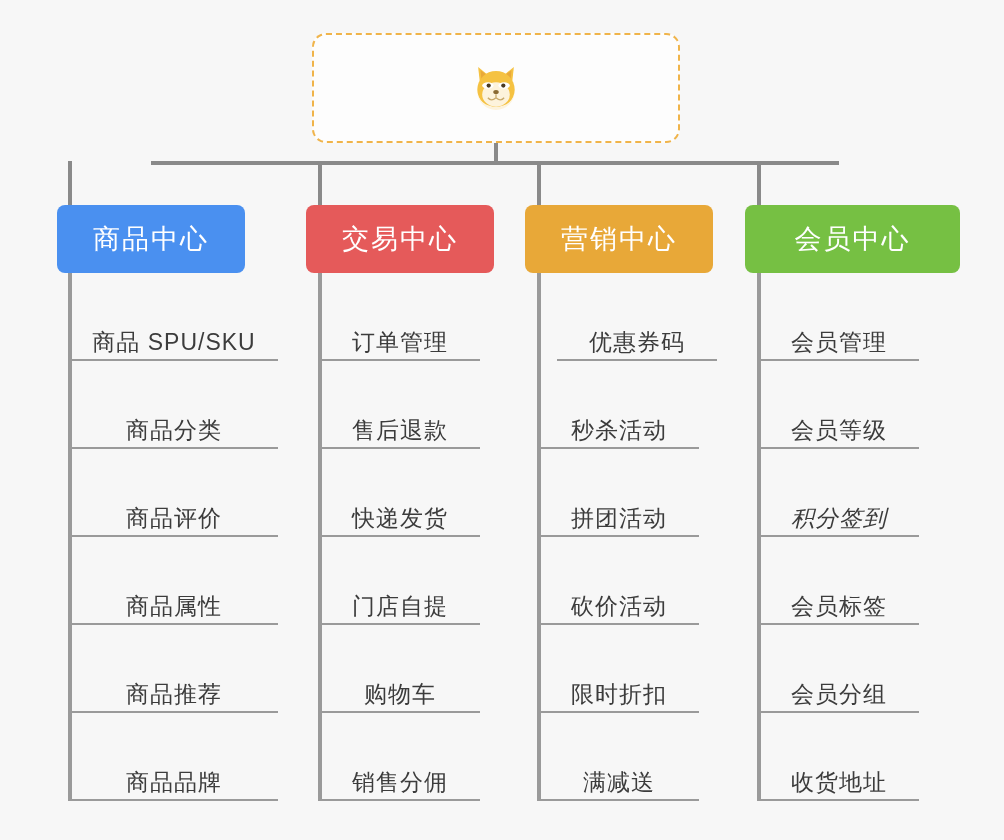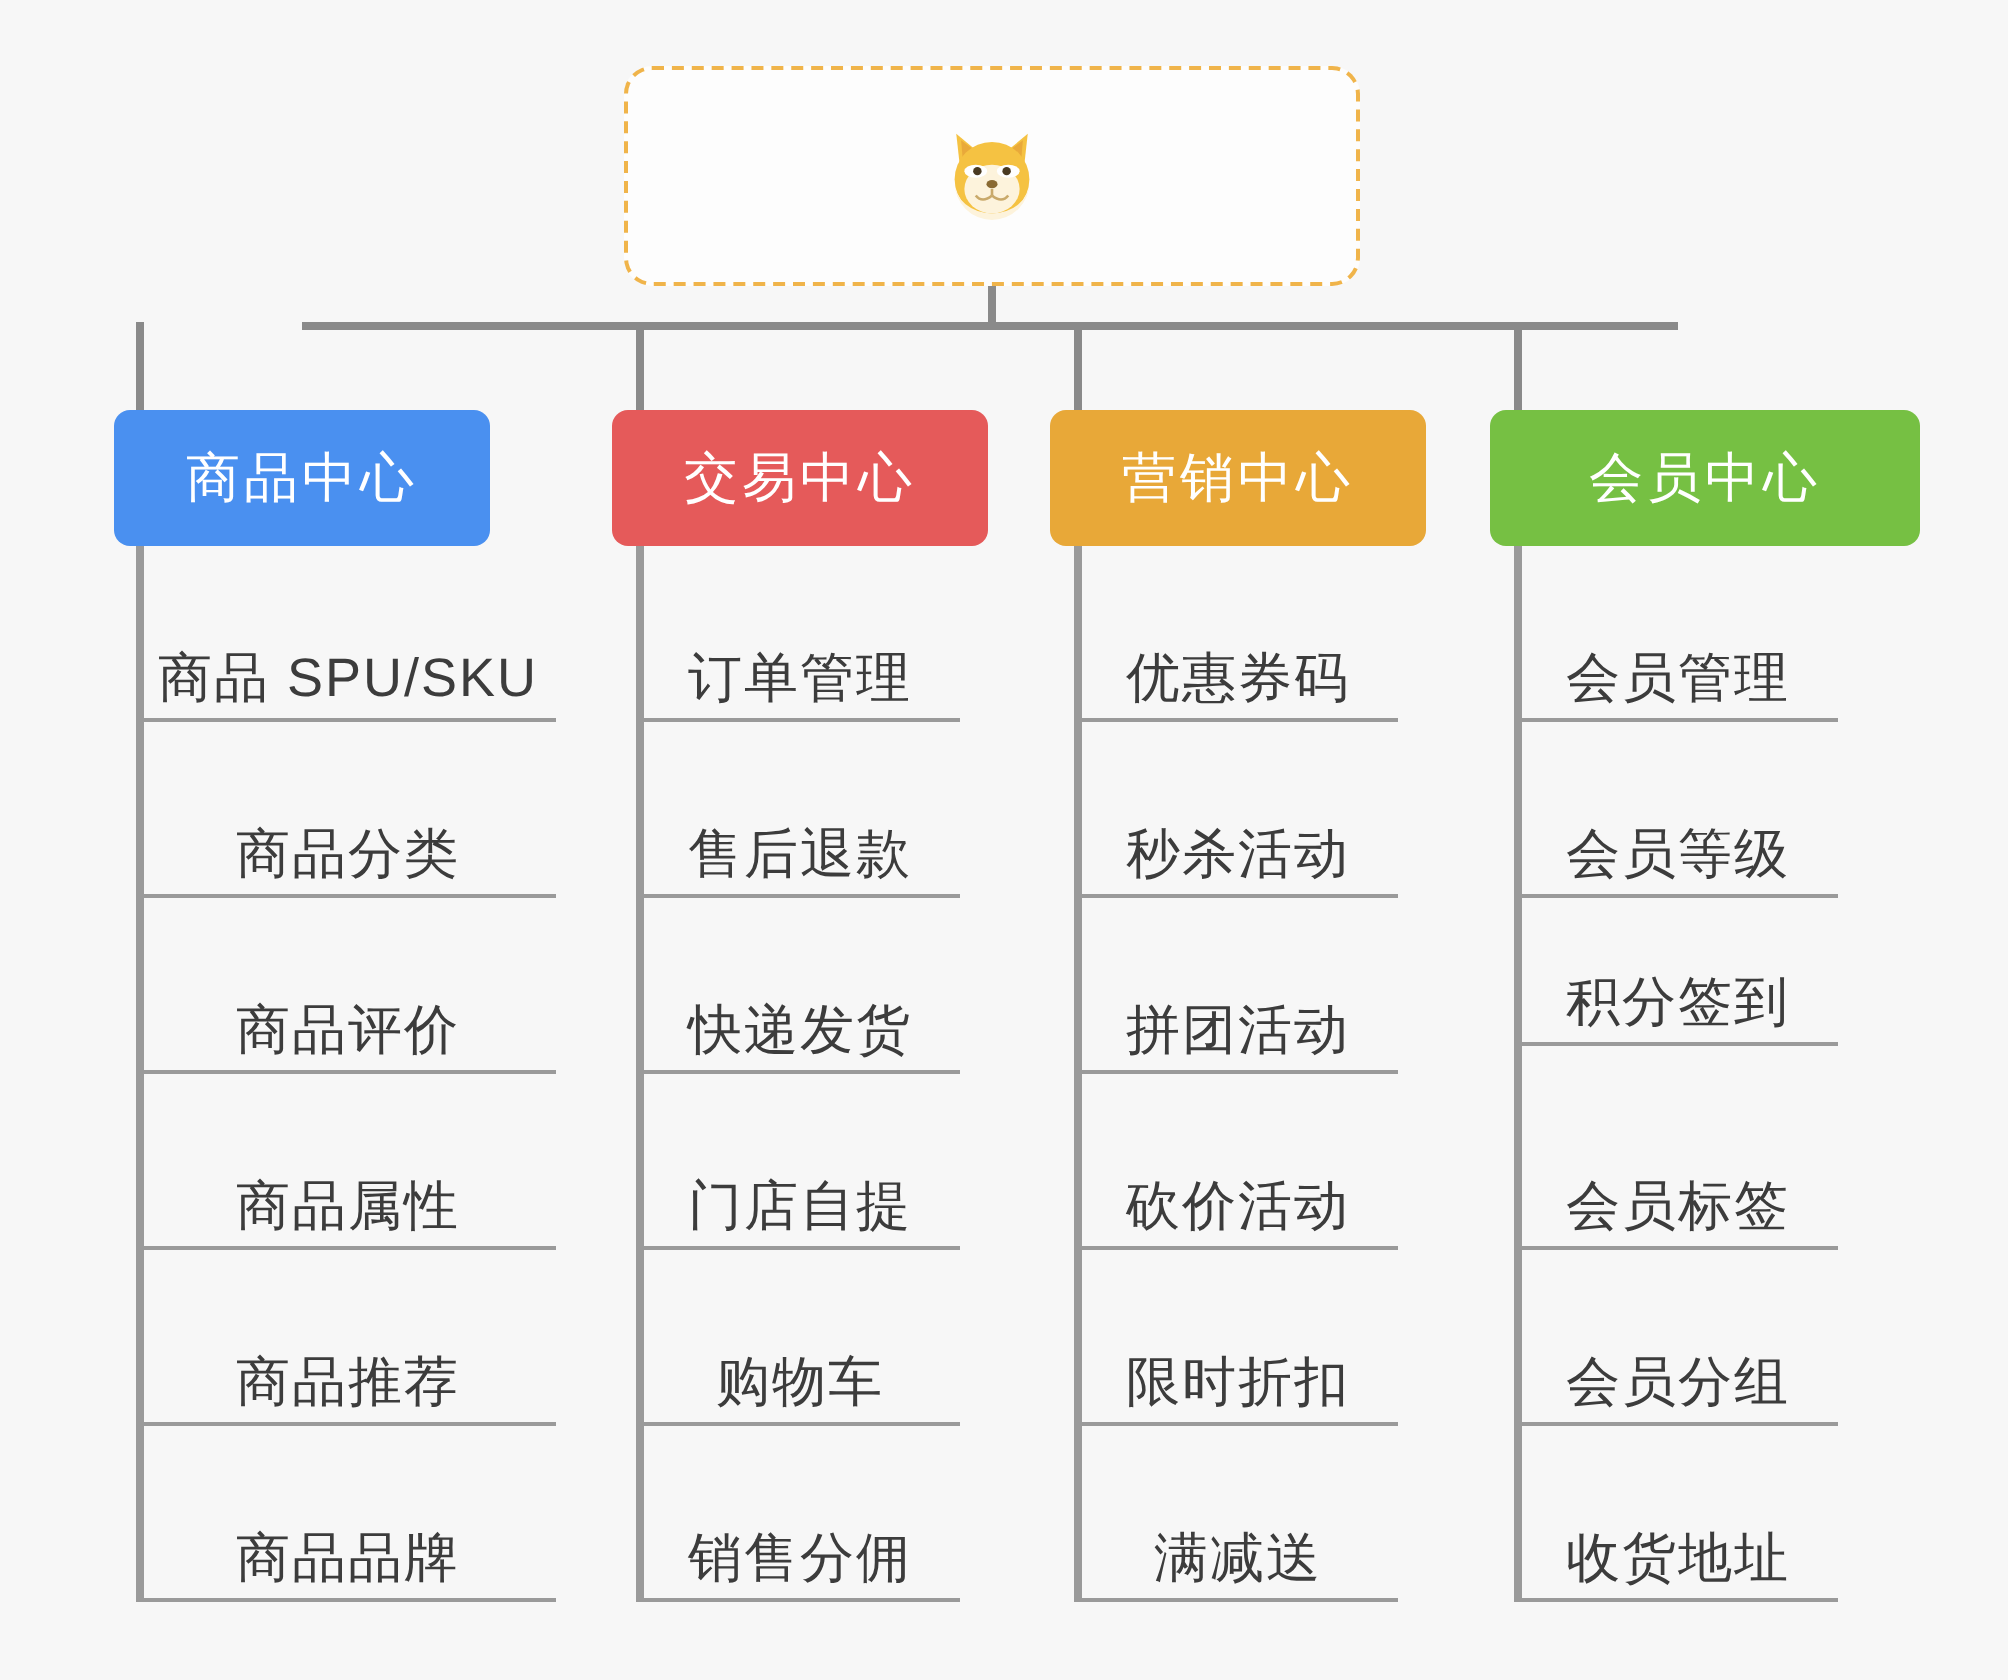--- a/index.html
+++ b/index.html
@@ -67,21 +67,21 @@
   .leaf {
     position: absolute;
     height: 88px;
     border-bottom: 2px solid #9a9a9a;
     display: flex;
     align-items: flex-end;
     justify-content: center;
     padding-bottom: 4px;
   }
   .leaf-label {
-    font-size: 27px;
+    font-size: 23px;
     color: #3c3c3c;
     white-space: nowrap;
     letter-spacing: 1px;
     line-height: 1.1;
   }
 </style>
 </head>
 <body>
 
 <div id="canvas">
@@ -159,21 +159,21 @@
       <div class="leaf" style="left: 320px; width: 160px; top: 625px; border-bottom-color: rgb(154, 154, 154);">
         <span class="leaf-label">购物车</span>
       </div>
       <div class="leaf" style="left: 320px; width: 160px; top: 713px; border-bottom-color: rgb(154, 154, 154); text-align: right;">
         <span class="leaf-label">销售分佣</span>
       </div>
       <div class="cat-box" style="left: 525px; width: 188px; background: rgb(232, 168, 56);">
         <span>营销中心</span>
       </div>
       <div class="spine" style="left: 537px; top: 273px; height: 528px; background: rgb(154, 154, 154);"></div>
-      <div class="leaf" style="left: 539px; width: 160px; top: 273px; border-bottom-color: rgb(154, 154, 154);">
+      <div class="leaf" style="left: 557px; width: 160px; top: 273px; border-bottom-color: rgb(154, 154, 154);">
         <span class="leaf-label">优惠券码</span>
       </div>
       <div class="leaf" style="left: 539px; width: 160px; top: 361px; border-bottom-color: rgb(154, 154, 154);">
         <span class="leaf-label">秒杀活动</span>
       </div>
       <div class="leaf" style="left: 539px; width: 160px; top: 449px; border-bottom-color: rgb(154, 154, 154);">
         <span class="leaf-label">拼团活动</span>
       </div>
       <div class="leaf" style="left: 539px; width: 160px; top: 537px; border-bottom-color: rgb(154, 154, 154);">
         <span class="leaf-label">砍价活动</span>
@@ -187,21 +187,21 @@
       <div class="cat-box" style="left: 745px; width: 215px; background: rgb(118, 192, 67);">
         <span>会员中心</span>
       </div>
       <div class="spine" style="left: 757px; top: 273px; height: 528px; background: rgb(154, 154, 154);"></div>
       <div class="leaf" style="left: 759px; width: 160px; top: 273px; border-bottom-color: rgb(154, 154, 154);">
         <span class="leaf-label">会员管理</span>
       </div>
       <div class="leaf" style="left: 759px; width: 160px; top: 361px; border-bottom-color: rgb(154, 154, 154);">
         <span class="leaf-label">会员等级</span>
       </div>
-      <div class="leaf" style="left: 759px; width: 160px; top: 435px; border-bottom-color: rgb(154, 154, 154);">
+      <div class="leaf" style="left: 759px; width: 160px; top: 449px; border-bottom-color: rgb(154, 154, 154); font-style: italic;">
         <span class="leaf-label">积分签到</span>
       </div>
       <div class="leaf" style="left: 759px; width: 160px; top: 537px; border-bottom-color: rgb(154, 154, 154); text-align: center;">
         <span class="leaf-label">会员标签</span>
       </div>
       <div class="leaf" style="left: 759px; width: 160px; top: 625px; border-bottom-color: rgb(154, 154, 154);">
         <span class="leaf-label">会员分组</span>
       </div>
       <div class="leaf" style="left: 759px; width: 160px; top: 713px; border-bottom-color: rgb(154, 154, 154);">
         <span class="leaf-label">收货地址</span>

